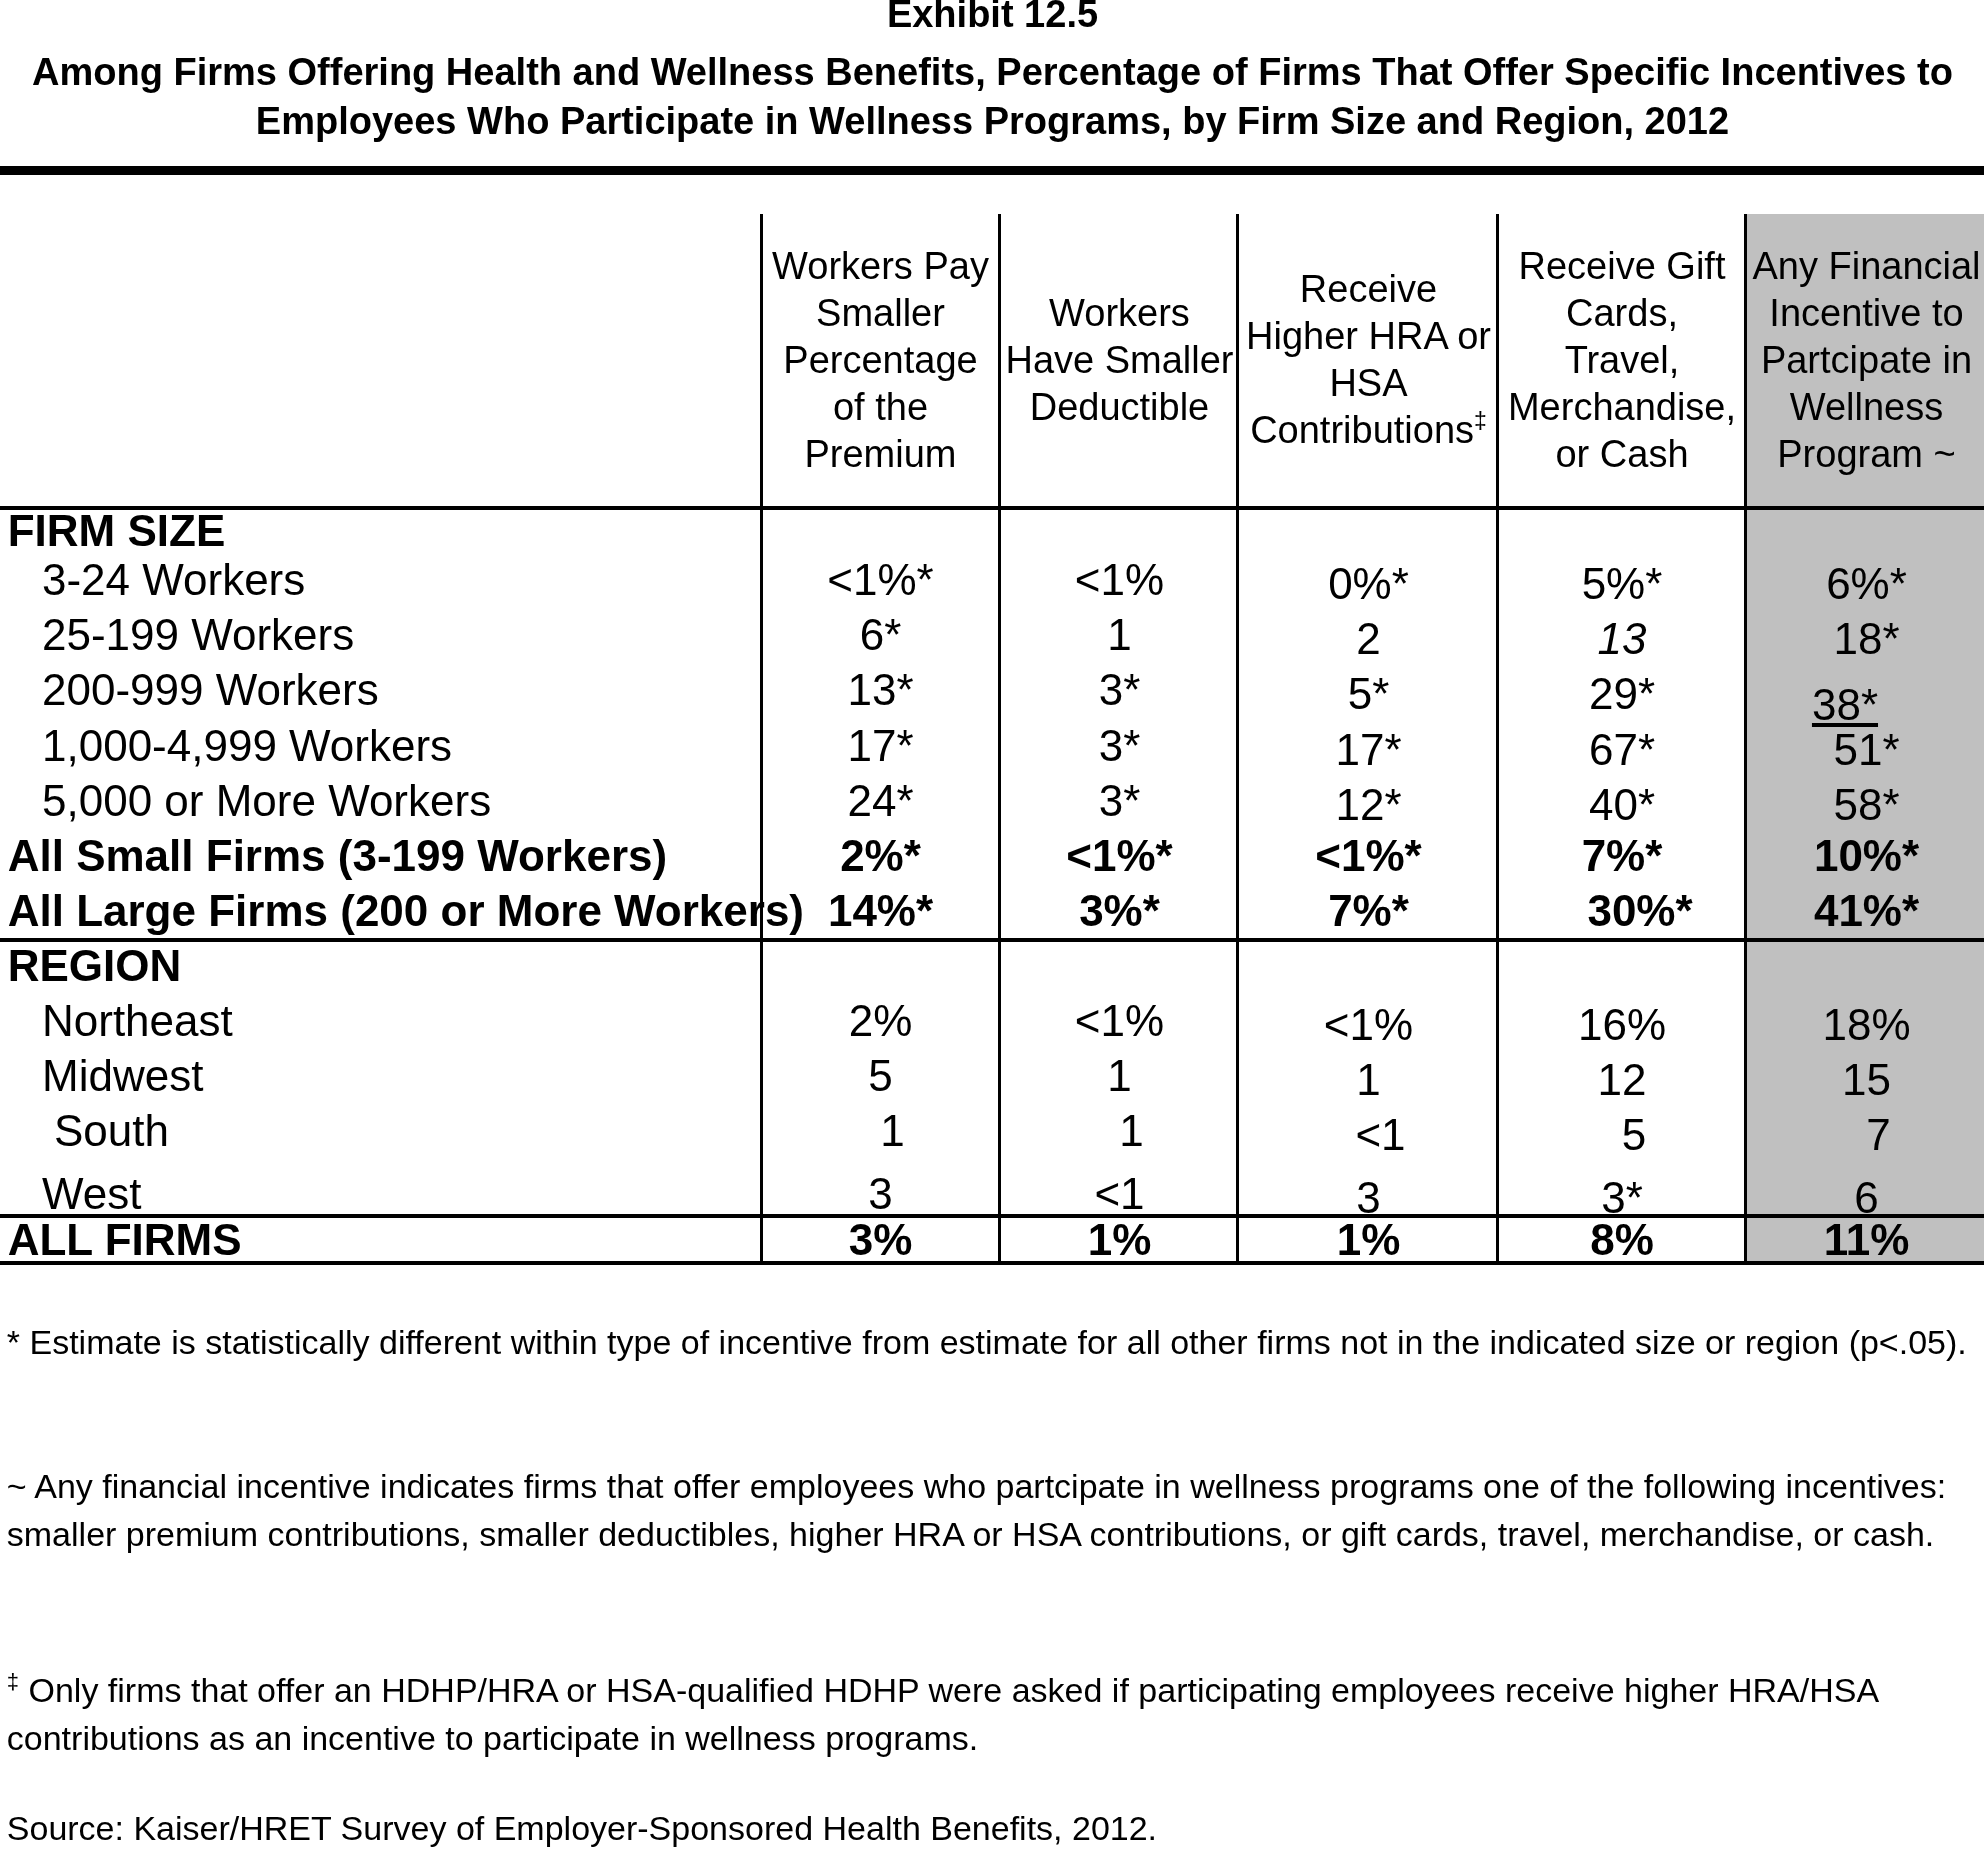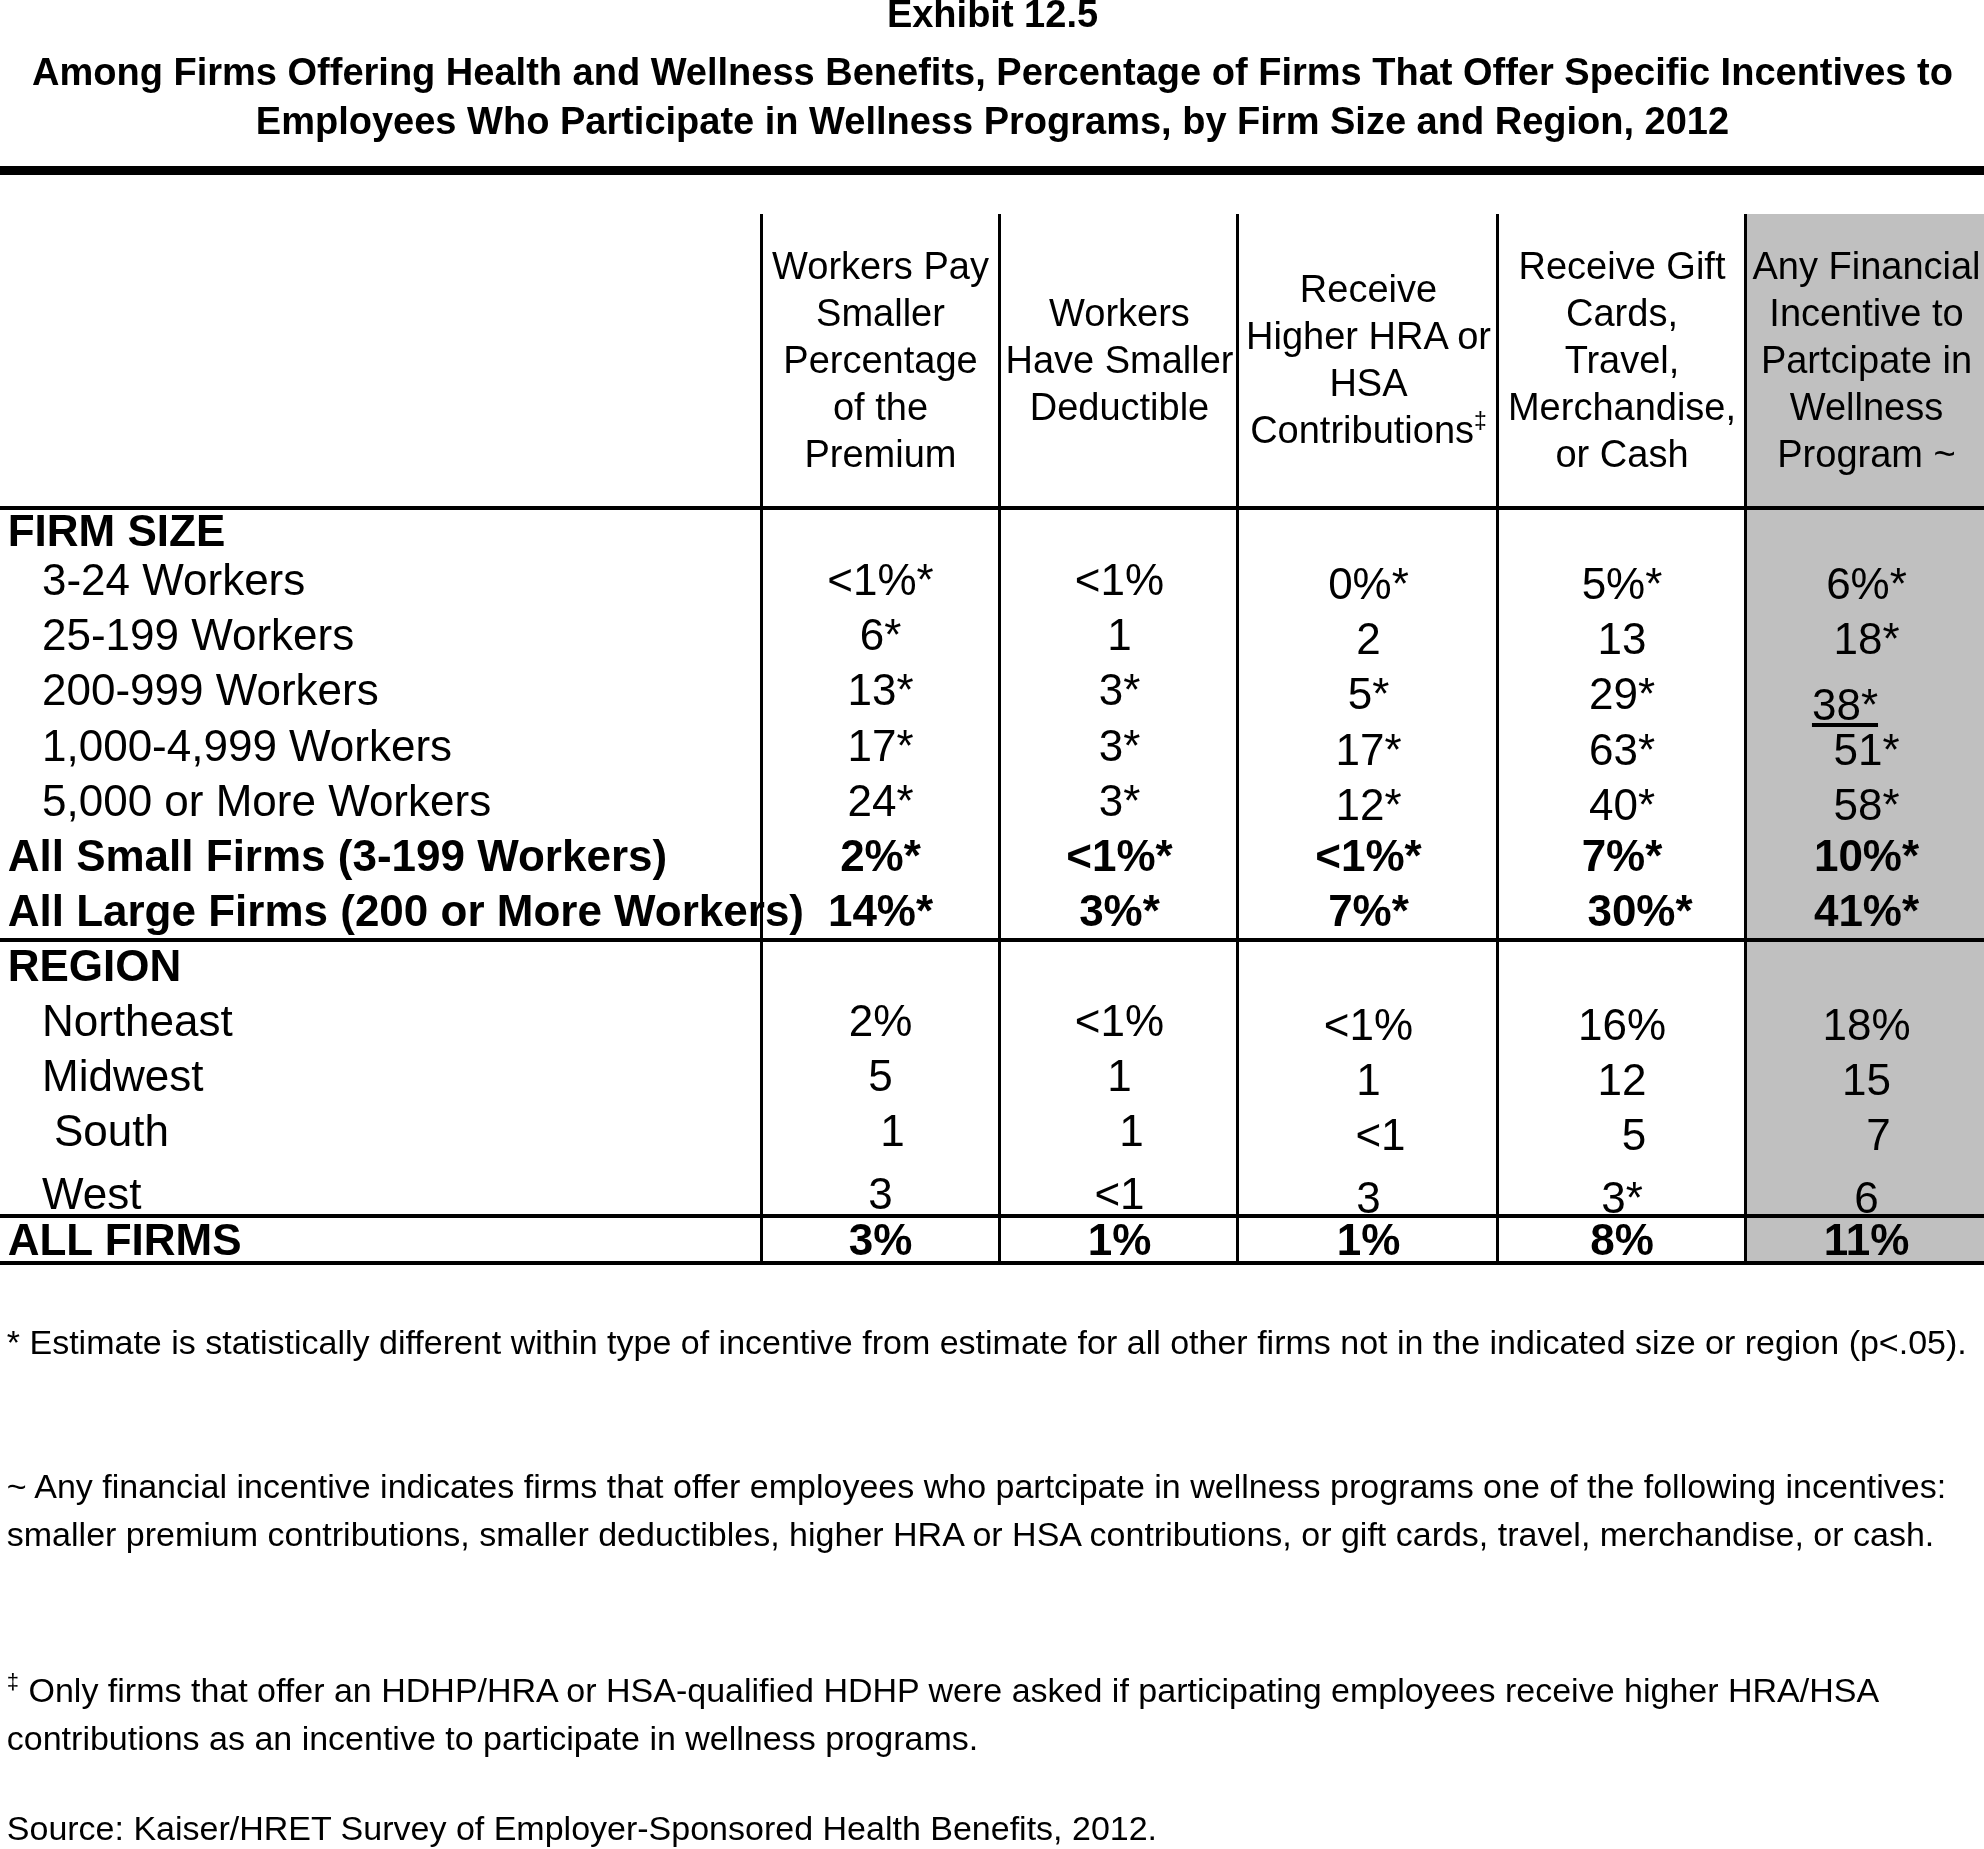--- a/index.html
+++ b/index.html
@@ -116,37 +116,37 @@
   <span class="cell" style="left:1002px;width:235px;">&lt;1%</span>
   <span class="cell" style="left:1240px;width:257px;top:3.9px;">0%*</span>
   <span class="cell" style="left:1500px;width:244px;top:3.9px;">5%*</span>
   <span class="cell" style="left:1748px;width:237px;top:3.9px;">6%*</span>
 </div>
 <div class="row" style="top:607px;">
   <span class="lbl indent">25-199 Workers</span>
   <span class="cell" style="left:763px;width:235px;">6*</span>
   <span class="cell" style="left:1002px;width:235px;">1</span>
   <span class="cell" style="left:1240px;width:257px;top:3.9px;">2</span>
-  <span class="cell" style="left:1500px;width:244px;top:3.9px;">13</span>
+  <span class="cell" style="left:1500px;width:244px;top:3.9px;font-style:italic;">13</span>
   <span class="cell" style="left:1748px;width:237px;top:3.9px;">18*</span>
 </div>
 <div class="row" style="top:662px;">
   <span class="lbl indent">200-999 Workers</span>
   <span class="cell" style="left:763px;width:235px;">13*</span>
   <span class="cell" style="left:1002px;width:235px;">3*</span>
   <span class="cell" style="left:1240px;width:257px;top:3.9px;">5*</span>
   <span class="cell" style="left:1500px;width:244px;top:3.9px;">29*</span>
   <span class="cell" style="left:1748px;width:194px;top:15px;text-decoration:underline;">38*</span>
 </div>
 <div class="row" style="top:718px;">
   <span class="lbl indent">1,000-4,999 Workers</span>
   <span class="cell" style="left:763px;width:235px;">17*</span>
   <span class="cell" style="left:1002px;width:235px;">3*</span>
   <span class="cell" style="left:1240px;width:257px;top:3.9px;">17*</span>
-  <span class="cell" style="left:1500px;width:244px;top:3.9px;">63*</span>
+  <span class="cell" style="left:1500px;width:244px;top:3.9px;">67*</span>
   <span class="cell" style="left:1748px;width:237px;top:3.9px;">51*</span>
 </div>
 <div class="row" style="top:773px;">
   <span class="lbl indent">5,000 or More Workers</span>
   <span class="cell" style="left:763px;width:235px;">24*</span>
   <span class="cell" style="left:1002px;width:235px;">3*</span>
   <span class="cell" style="left:1240px;width:257px;top:3.9px;">12*</span>
   <span class="cell" style="left:1500px;width:244px;top:3.9px;">40*</span>
   <span class="cell" style="left:1748px;width:237px;top:3.9px;">58*</span>
 </div>

